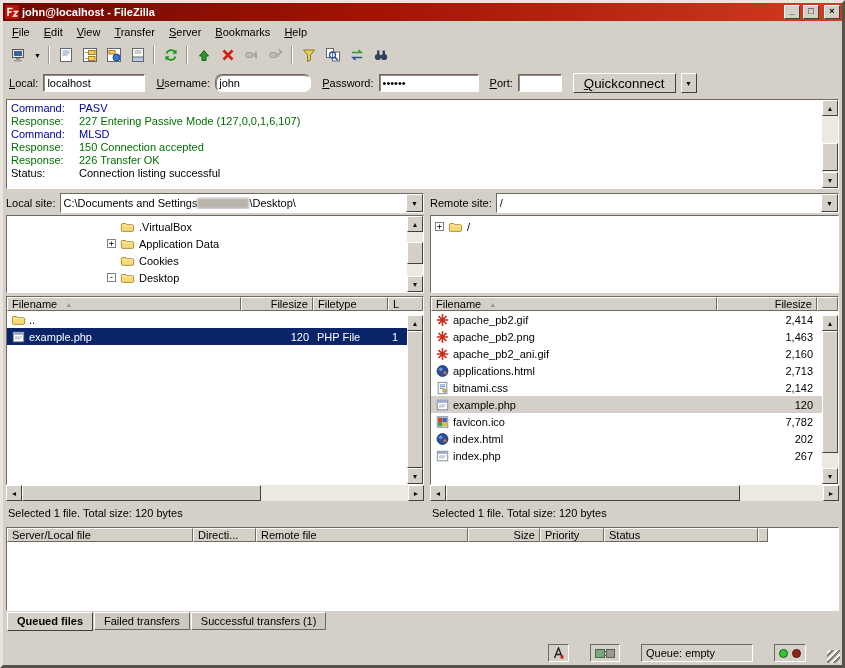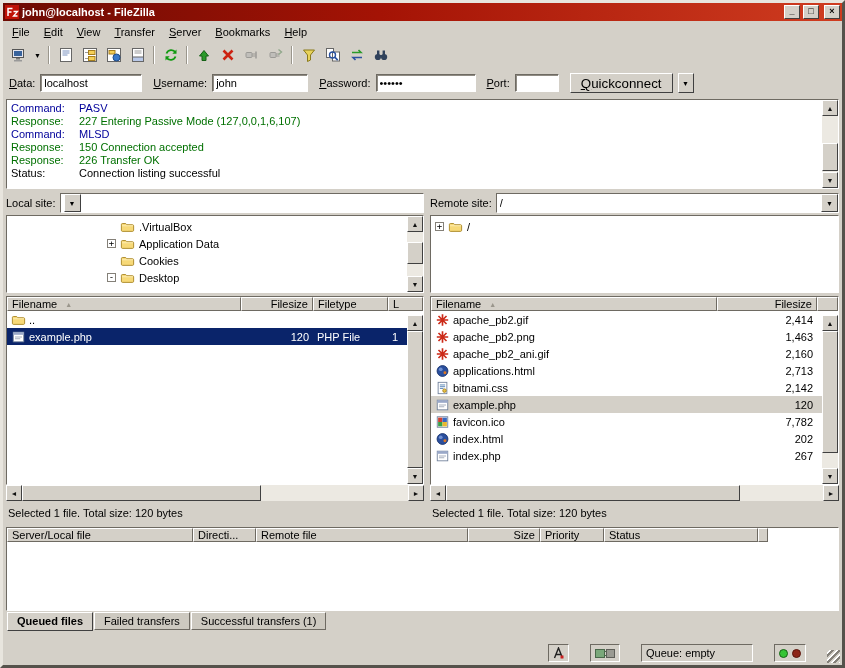--- a/index.html
+++ b/index.html
@@ -313,24 +313,24 @@
         <rect x="4" y="3.5" width="2.4" height="4.5" fill="#30425c"></rect>
         <rect x="9.6" y="3.5" width="2.4" height="4.5" fill="#30425c"></rect>
         <circle cx="4.9" cy="10" r="3.1" fill="#30425c"></circle>
         <circle cx="11.1" cy="10" r="3.1" fill="#30425c"></circle>
         <rect x="7" y="8" width="2" height="2.2" fill="#30425c"></rect>
       </svg>
     </div>
   </div>
 
   <div class="quickbar">
-    <span class="qlabel">Data:</span>
+    <span class="qlabel">Local:</span>
     <input class="tinput" style="width: 102px;" value="localhost">
     <span class="qlabel" style="margin-left:6px">Username:</span>
-    <input class="tinput" style="width: 96px;" value="john">
+    <input class="tinput" style="width: 96px; border-radius: 7px;" value="john">
     <span class="qlabel" style="margin-left:6px">Password:</span>
     <input class="tinput" style="width: 100px;" value="••••••">
     <span class="qlabel" style="margin-left:6px">Port:</span>
     <input class="tinput" style="width: 44px;" value="">
     <button class="qcbtn" style="margin-left:6px"><span>Quickconnect</span></button>
     <span class="qcdd">▼</span>
   </div>
 
   <div class="logpane">
     <div class="logbody">
@@ -365,20 +365,21 @@
       <div class="sbb down">▼</div>
     </div>
   </div>
 
   <div class="mainrow">
 
     <div class="pane left L">
       <div class="siterow">
         <span>Local site:</span>
         <div class="combo">
+          <span class="combo-text"><span>C:\Documents and Settings</span><span class="redact"></span><span>\Desktop\</span></span>
           <span class="combo-btn">▼</span>
         </div>
       </div>
       <div class="treebox">
         <div class="treebody">
           <div class="trow deep">
             <span class="exp empty"></span>
             <svg class="ficon">
                 <use href="#i-folder"></use>
               </svg>

